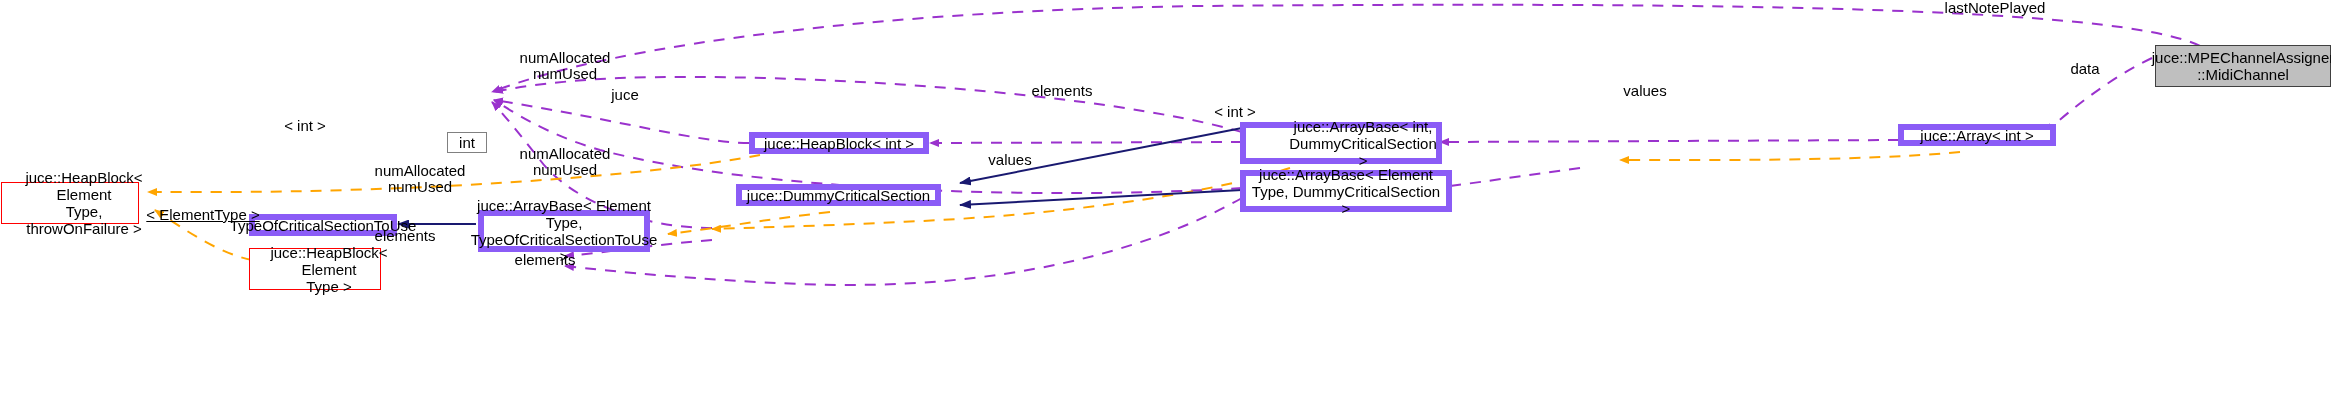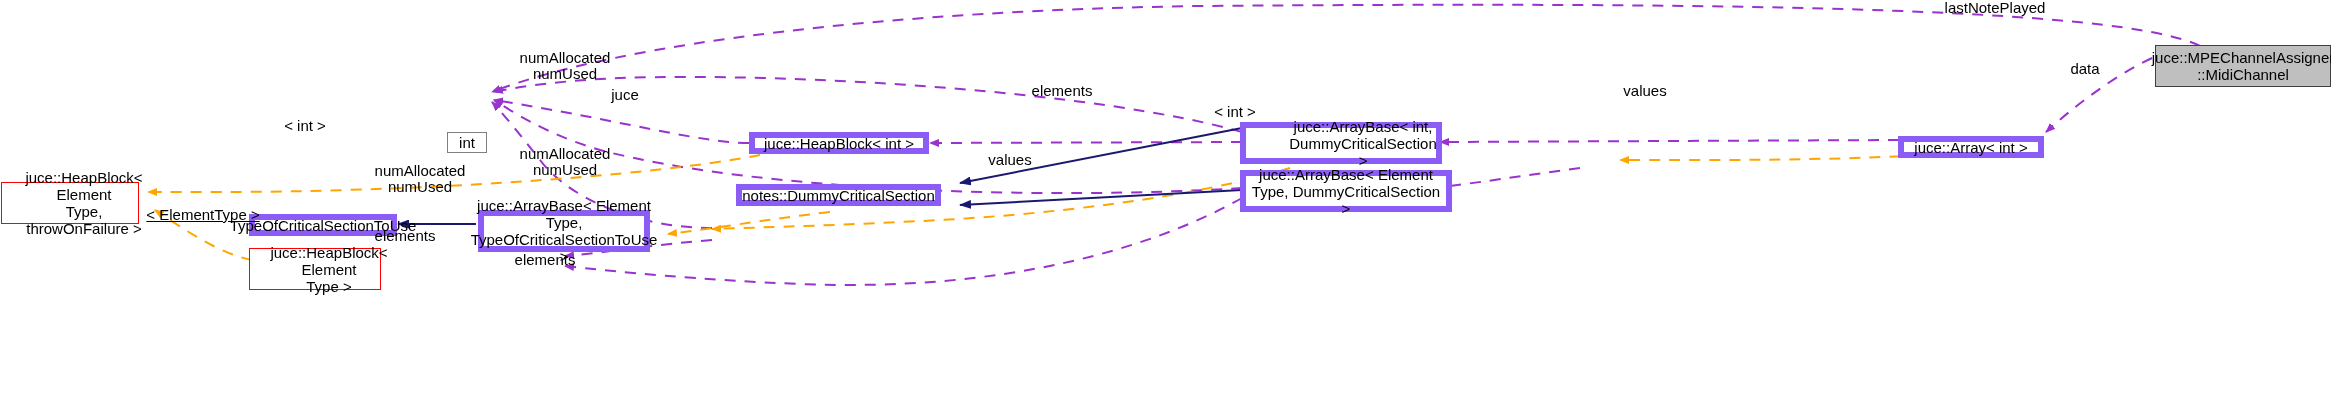--- a/index.html
+++ b/index.html
@@ -97,26 +97,26 @@
 
       <path d="M476,224 L398,224" stroke="#191970" marker-end="url(#ar-navy)"></path>
 
     </g>
   </svg>
 
   <div class="node thin" style="left:447px;top:88px;width:40px;height:21px;">int</div>
 
   <div class="node" style="left:749px;top:132px;width:180px;height:22px;">juce::HeapBlock&lt; int &gt;</div>
 
-  <div class="node" style="left:736px;top:184px;width:205px;height:22px;">notes::DummyCriticalSection</div>
+  <div class="node" style="left:736px;top:184px;width:205px;height:22px;">juce::DummyCriticalSection</div>
 
   <div class="node" style="left:1240px;top:122px;width:202px;height:42px;padding-left:48px;">juce::ArrayBase&lt; int,
 DummyCriticalSection &gt;</div>
 
-  <div class="node" style="left:1898px;top:136px;width:146px;height:22px;">juce::Array&lt; int &gt;</div>
+  <div class="node" style="left:1898px;top:124px;width:158px;height:22px;">juce::Array&lt; int &gt;</div>
 
   <div class="node gray" style="left:2155px;top:45px;width:176px;height:42px;">juce::MPEChannelAssigner
 ::MidiChannel</div>
 
   <div class="node" style="left:1240px;top:170px;width:212px;height:42px;">juce::ArrayBase&lt; Element
 Type, DummyCriticalSection &gt;</div>
 
 
   <div class="node" style="left:249px;top:214px;width:148px;height:22px;">TypeOfCriticalSectionToUse</div>
 

